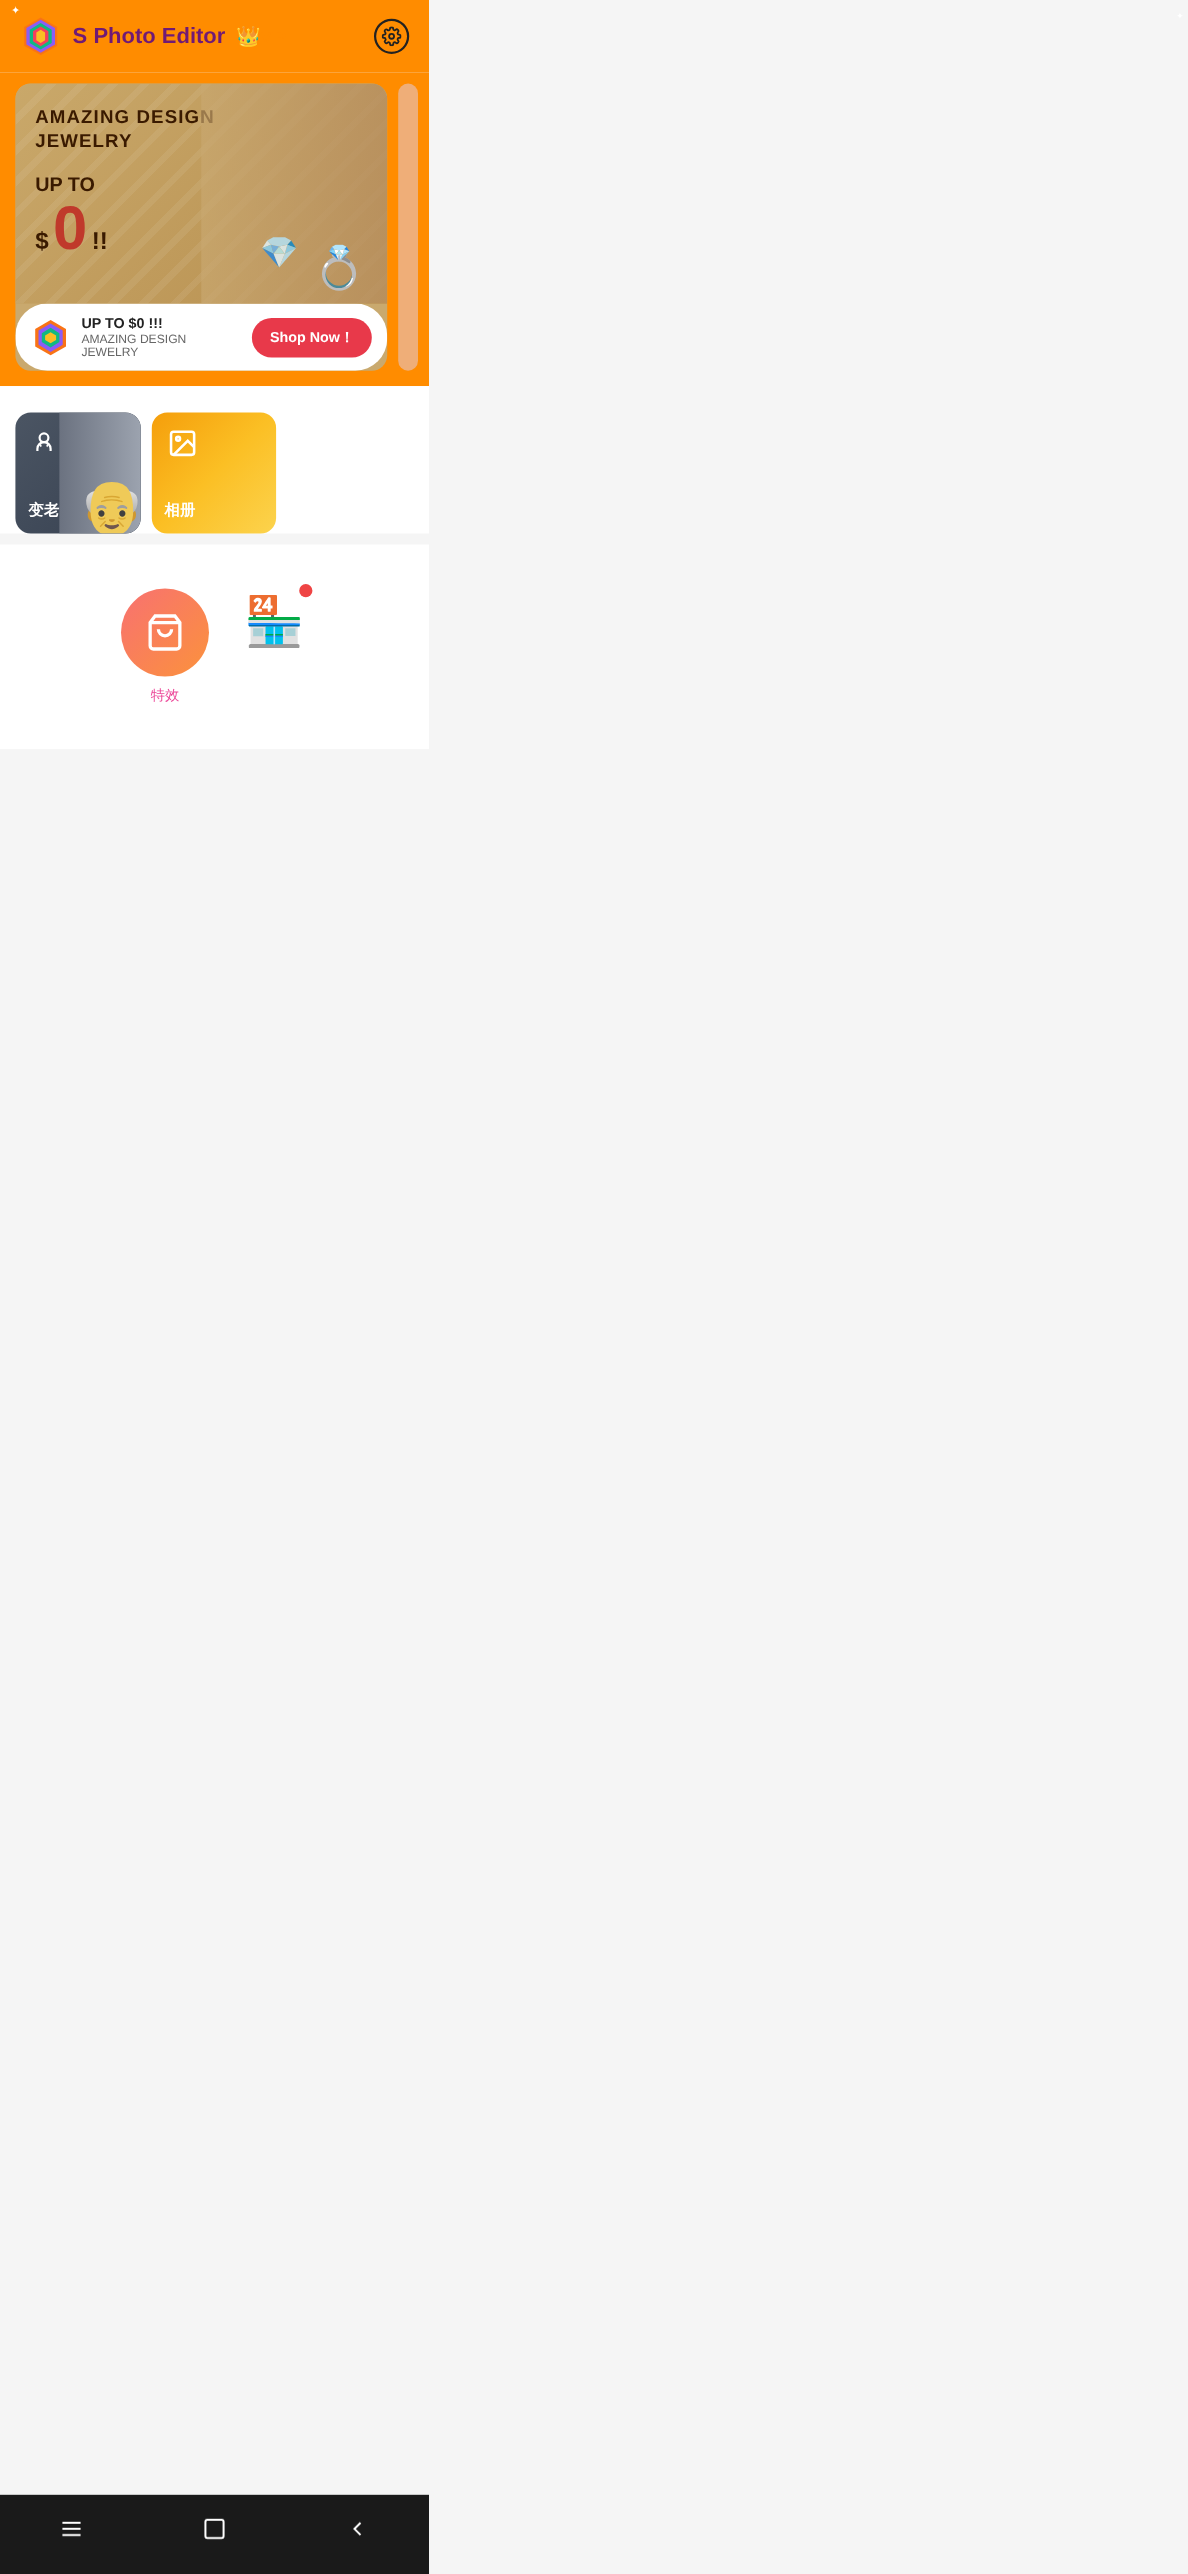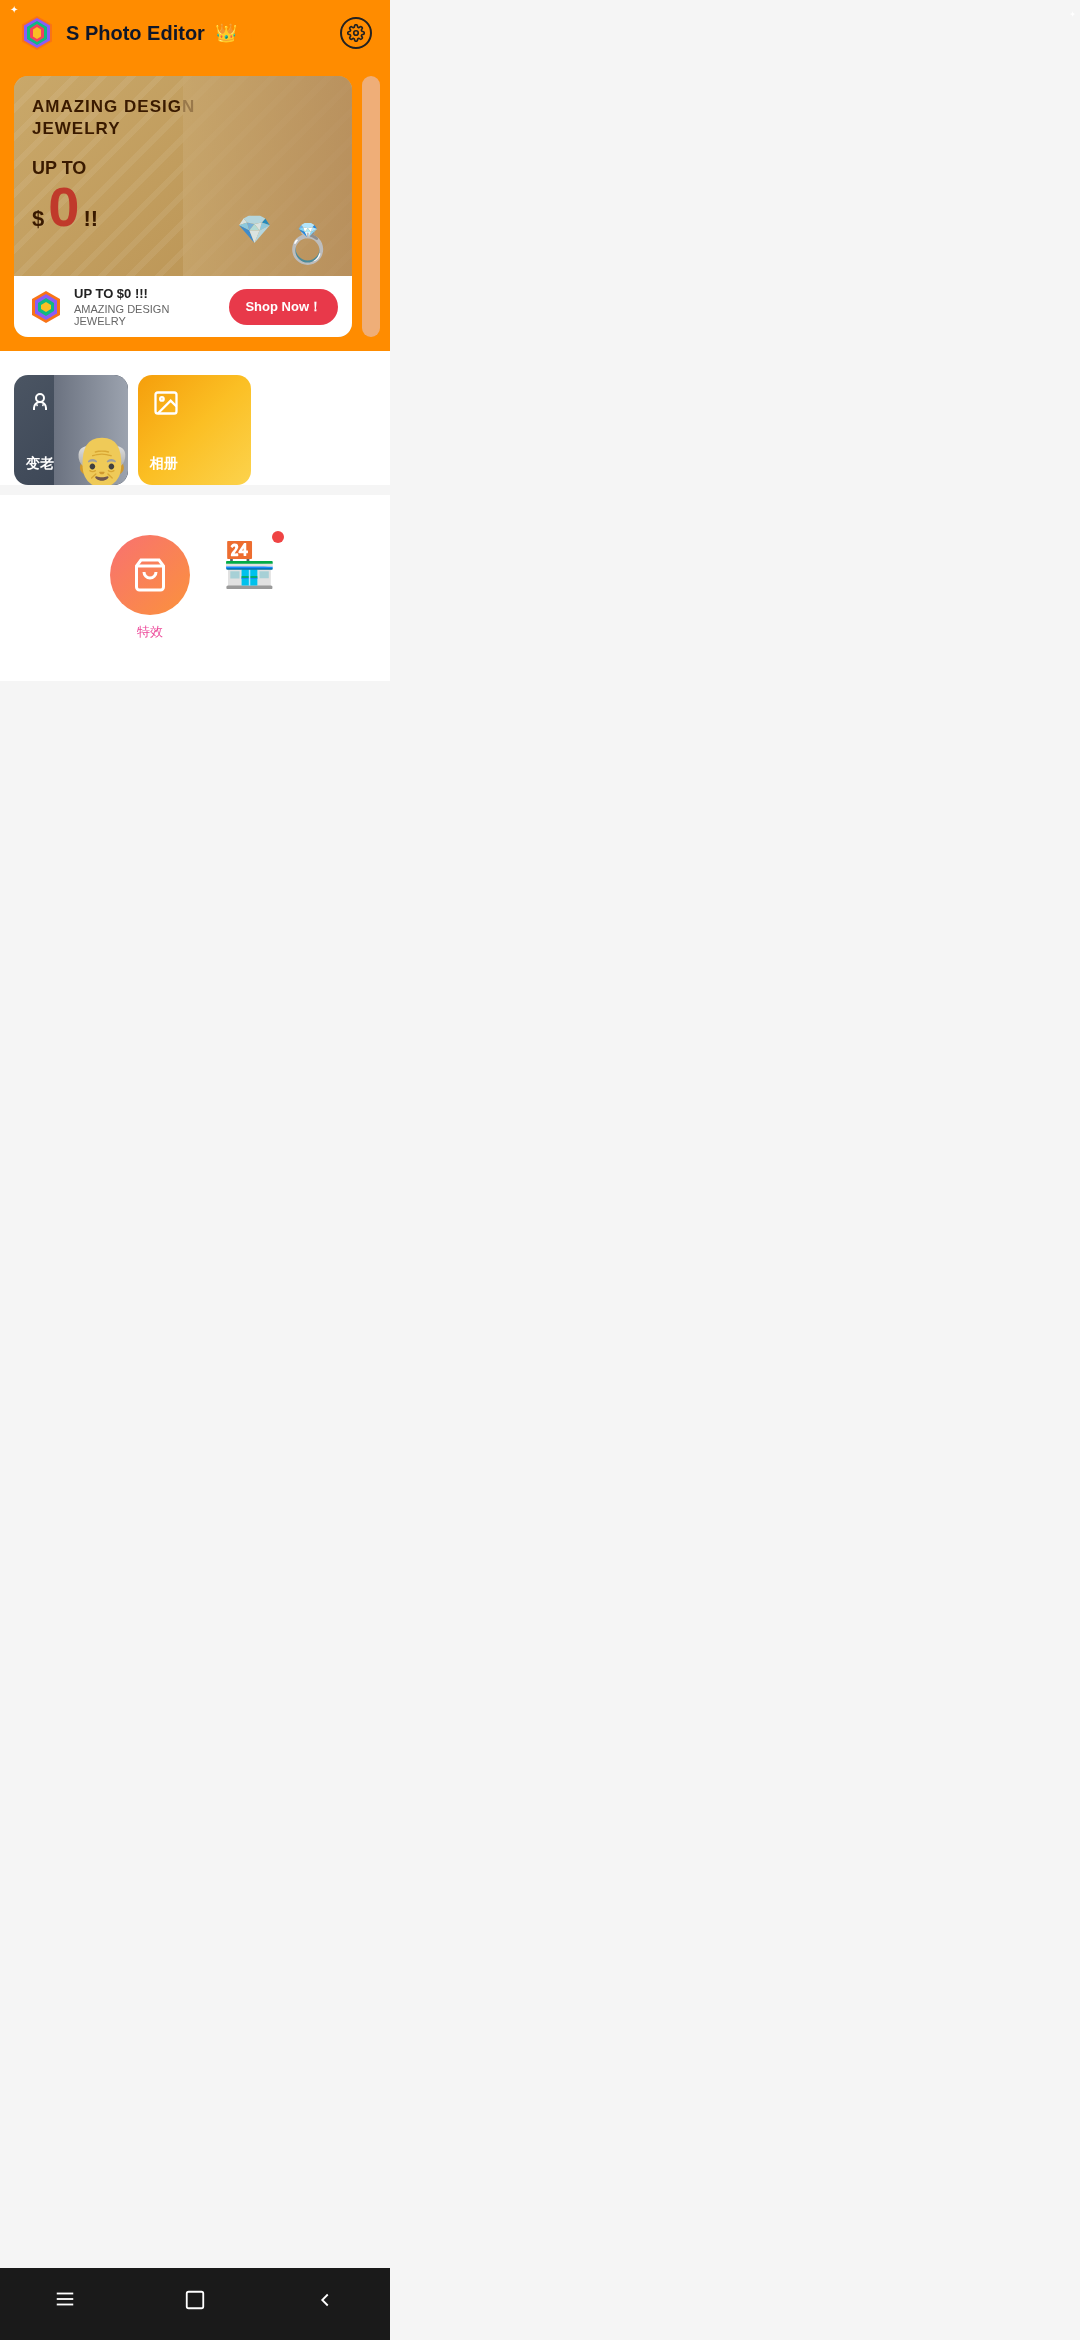--- a/index.html
+++ b/index.html
@@ -25,21 +25,21 @@
       align-items: center;
       gap: 10px;
     }
     .app-logo {
       width: 38px;
       height: 38px;
     }
     .app-title {
       font-size: 20px;
       font-weight: 600;
-      color: #0f172a;
+      color: #701a75;
     }
     .vip-badge {
       font-size: 18px;
     }
     .settings-icon {
       width: 32px;
       height: 32px;
       border: 2.5px solid #222;
       border-radius: 50%;
       display: flex;
@@ -109,20 +109,21 @@
     .banner-exclaim {
       font-size: 22px;
       font-weight: 900;
     }
     .banner-bottom {
       background: white;
       padding: 10px 14px;
       display: flex;
       align-items: center;
       justify-content: space-between;
+      border-radius: 29px;
     }
     .banner-bottom-logo {
       width: 36px;
       height: 36px;
       flex-shrink: 0;
     }
     .banner-bottom-text {
       flex: 1;
       margin: 0 10px;
     }

